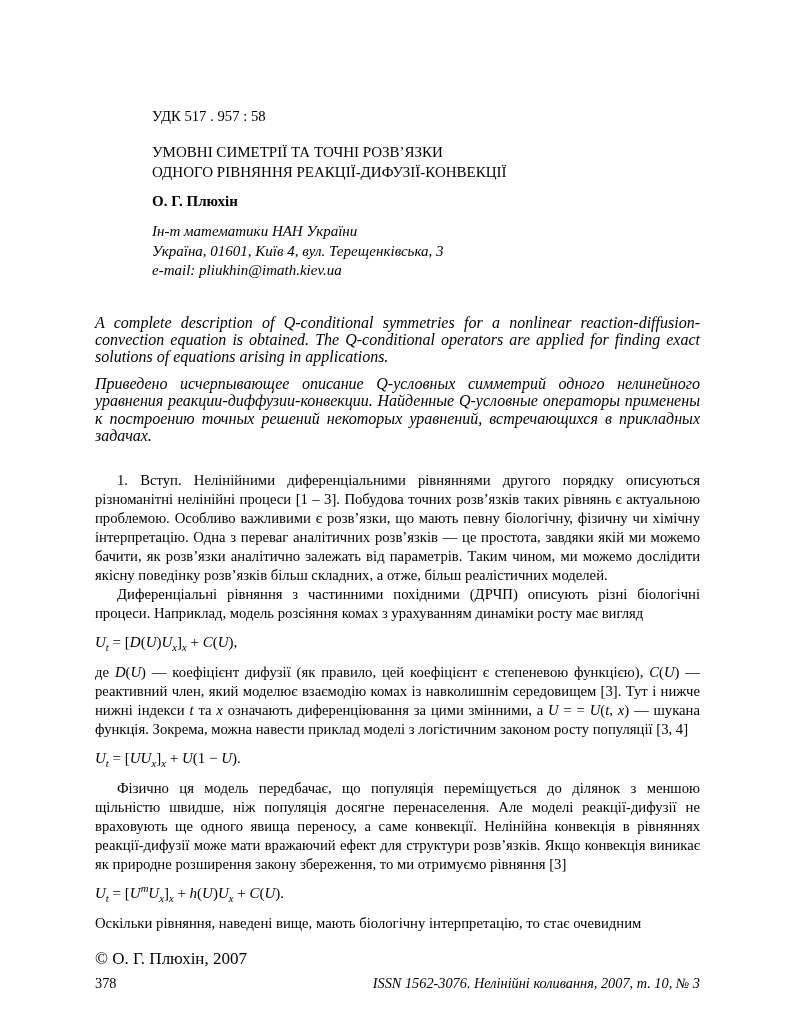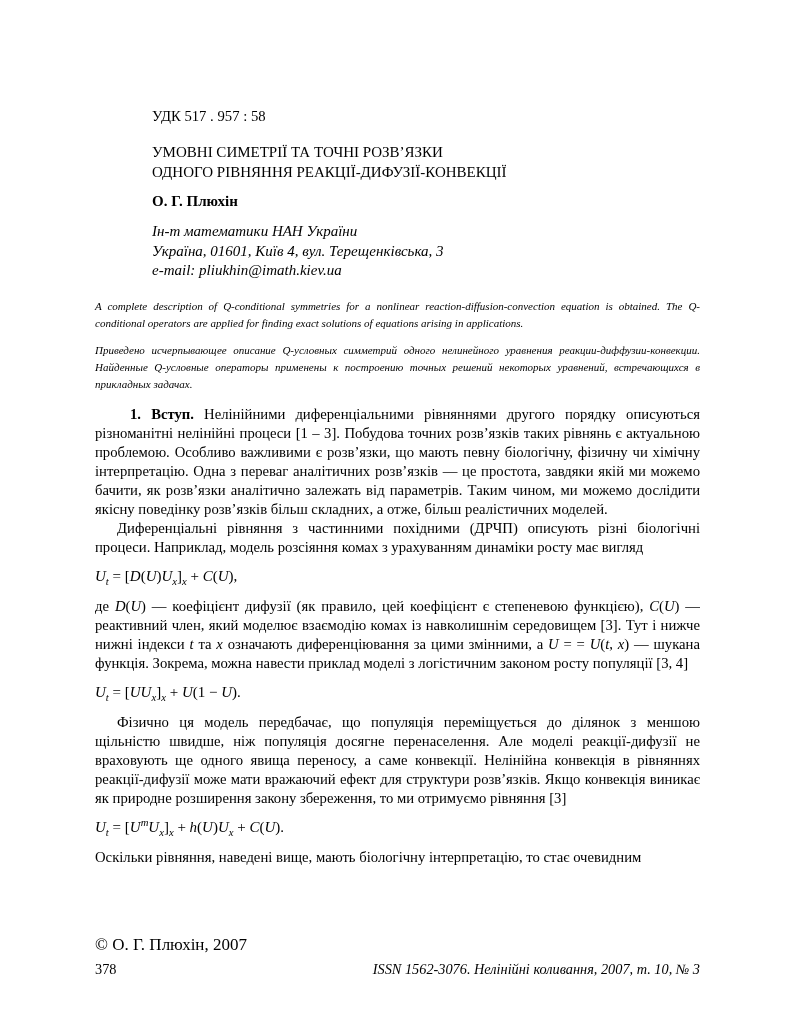--- a/index.html
+++ b/index.html
@@ -9,42 +9,43 @@
     height: 1024px;
     background: #ffffff;
     color: #000000;
     font-family: "Liberation Serif", serif;
     font-size: 14.7px;
     position: relative;
     padding: 108px 91px 46px 95px;
     display: flex;
     flex-direction: column;
     overflow: hidden;
+    gap: 16px;
   }
   .head { margin-left: 57px; }
   .udc { font-size: 14.7px; margin-bottom: 17px; }
   .title { font-weight: normal; font-size: 15px; line-height: 20px; margin-bottom: 11px; }
   .author { font-weight: bold; font-size: 15px; margin-bottom: 12px; }
   .affil { font-style: italic; font-size: 15px; line-height: 19.5px; }
   .abstracts { margin-top: 17px; }
   .abstract {
     font-style: italic;
-    font-size: 11px;
+    font-size: 16px;
     line-height: 17.2px;
     text-align: justify;
   }
   .abstract + .abstract { margin-top: 10px; }
   .bodytext {
     margin-top: 11px;
     font-size: 14.7px;
     line-height: 19px;
     text-align: justify;
   }
   p.indent { text-indent: 22px; }
-  .sec-head { font-weight: bold; margin-left: 13px; }
+  .sec-head { font-weight: normal; }
   .eq {
     text-align: left;
     margin: 10px 0 11px 0;
     font-size: 15px;
     white-space: nowrap;
   }
   .mvar { font-style: italic; }
   sub, sup { font-size: 71%; line-height: 0; }
   .footer { margin-top: auto; }
   .copyright { font-size: 17px; margin-bottom: 6px; }

